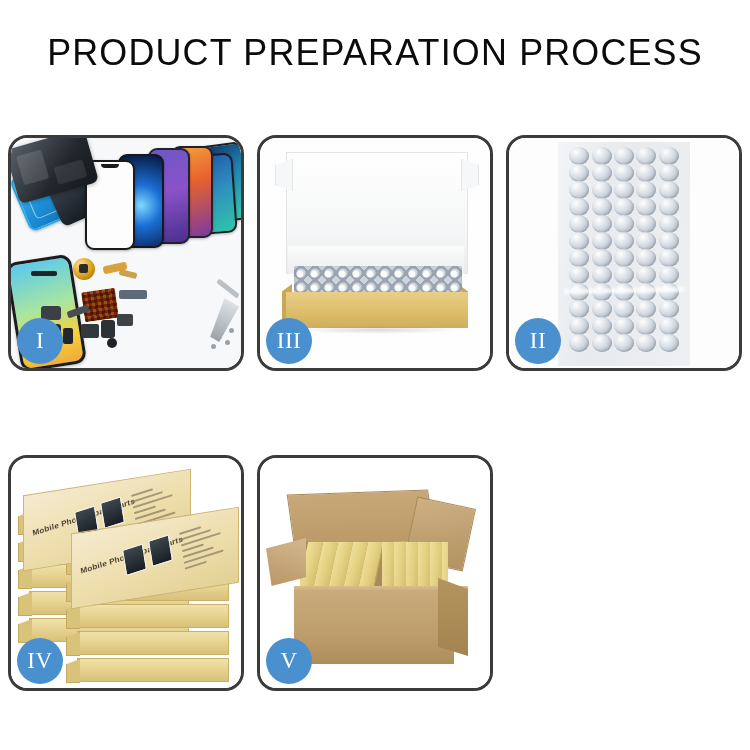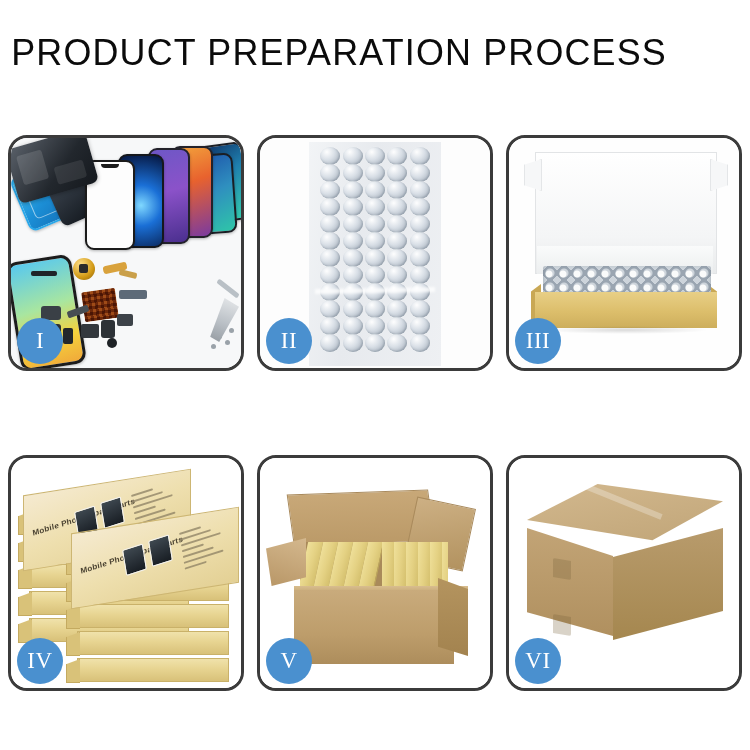--- a/index.html
+++ b/index.html
@@ -10,21 +10,21 @@
   body {
     width: 750px;
     height: 750px;
     font-family: "Liberation Sans", sans-serif;
     overflow: hidden;
     position: relative;
   }
 
   
   .header {
-    text-align: left;
+    text-align: center;
     padding-top: 34px;
   }
   .title {
     font-family: "Liberation Sans", sans-serif;
     font-size: 37px;
     font-weight: 400;
     color: #0b0b0b;
     letter-spacing: 1.2px;
     line-height: 1;
     transform: scaleX(0.97);
@@ -430,101 +430,101 @@
       <div class="scrw s2"></div>
       <div class="scrw s3"></div>
       <div class="scrw s4"></div>
       <div class="tweez"></div>
     </div>
     <div class="badge">I</div>
   </div>
 
   <div class="panel">
     <div class="panel-stage">
-      <div class="p2-bg"></div>
-      <div class="wrap-sheet"></div>
-      <div class="bubbles" id="bubbles">
-          <div class="bub"></div>
-          <div class="bub"></div>
-          <div class="bub"></div>
-          <div class="bub"></div>
-          <div class="bub"></div>
-          <div class="bub"></div>
-          <div class="bub"></div>
-          <div class="bub"></div>
-          <div class="bub"></div>
-          <div class="bub"></div>
-          <div class="bub"></div>
-          <div class="bub"></div>
-          <div class="bub"></div>
-          <div class="bub"></div>
-          <div class="bub"></div>
-          <div class="bub"></div>
-          <div class="bub"></div>
-          <div class="bub"></div>
-          <div class="bub"></div>
-          <div class="bub"></div>
-          <div class="bub"></div>
-          <div class="bub"></div>
-          <div class="bub"></div>
-          <div class="bub"></div>
-          <div class="bub"></div>
-          <div class="bub"></div>
-          <div class="bub"></div>
-          <div class="bub"></div>
-          <div class="bub"></div>
-          <div class="bub"></div>
-          <div class="bub"></div>
-          <div class="bub"></div>
-          <div class="bub"></div>
-          <div class="bub"></div>
-          <div class="bub"></div>
-          <div class="bub"></div>
-          <div class="bub"></div>
-          <div class="bub"></div>
-          <div class="bub"></div>
-          <div class="bub"></div>
-          <div class="bub"></div>
-          <div class="bub"></div>
-          <div class="bub"></div>
-          <div class="bub"></div>
-          <div class="bub"></div>
-          <div class="bub"></div>
-          <div class="bub"></div>
-          <div class="bub"></div>
-          <div class="bub"></div>
-          <div class="bub"></div>
-          <div class="bub"></div>
-          <div class="bub"></div>
-          <div class="bub"></div>
-          <div class="bub"></div>
-          <div class="bub"></div>
-          <div class="bub"></div>
-          <div class="bub"></div>
-          <div class="bub"></div>
-          <div class="bub"></div>
-          <div class="bub"></div>
-        </div>
-      <div class="wrap-seam"></div>
-    </div>
-    <div class="badge">II</div>
-  </div>
-
-  <div class="panel">
-    <div class="panel-stage">
       <div class="p3-bg"></div>
       <div class="b3-lid"></div>
       <div class="b3-foam"></div>
       <div class="b3-lwall"></div>
       <div class="b3-rwall"></div>
       <div class="b3-inner"></div>
       <div class="b3-front"></div>
       <div class="b3-shadow"></div>
     </div>
     <div class="badge">III</div>
+  </div>
+
+  <div class="panel">
+    <div class="panel-stage">
+      <div class="p2-bg"></div>
+      <div class="wrap-sheet"></div>
+      <div class="bubbles" id="bubbles">
+          <div class="bub"></div>
+          <div class="bub"></div>
+          <div class="bub"></div>
+          <div class="bub"></div>
+          <div class="bub"></div>
+          <div class="bub"></div>
+          <div class="bub"></div>
+          <div class="bub"></div>
+          <div class="bub"></div>
+          <div class="bub"></div>
+          <div class="bub"></div>
+          <div class="bub"></div>
+          <div class="bub"></div>
+          <div class="bub"></div>
+          <div class="bub"></div>
+          <div class="bub"></div>
+          <div class="bub"></div>
+          <div class="bub"></div>
+          <div class="bub"></div>
+          <div class="bub"></div>
+          <div class="bub"></div>
+          <div class="bub"></div>
+          <div class="bub"></div>
+          <div class="bub"></div>
+          <div class="bub"></div>
+          <div class="bub"></div>
+          <div class="bub"></div>
+          <div class="bub"></div>
+          <div class="bub"></div>
+          <div class="bub"></div>
+          <div class="bub"></div>
+          <div class="bub"></div>
+          <div class="bub"></div>
+          <div class="bub"></div>
+          <div class="bub"></div>
+          <div class="bub"></div>
+          <div class="bub"></div>
+          <div class="bub"></div>
+          <div class="bub"></div>
+          <div class="bub"></div>
+          <div class="bub"></div>
+          <div class="bub"></div>
+          <div class="bub"></div>
+          <div class="bub"></div>
+          <div class="bub"></div>
+          <div class="bub"></div>
+          <div class="bub"></div>
+          <div class="bub"></div>
+          <div class="bub"></div>
+          <div class="bub"></div>
+          <div class="bub"></div>
+          <div class="bub"></div>
+          <div class="bub"></div>
+          <div class="bub"></div>
+          <div class="bub"></div>
+          <div class="bub"></div>
+          <div class="bub"></div>
+          <div class="bub"></div>
+          <div class="bub"></div>
+          <div class="bub"></div>
+        </div>
+      <div class="wrap-seam"></div>
+    </div>
+    <div class="badge">II</div>
   </div>
 
   <div class="panel">
     <div class="panel-stage">
       <div class="p4-bg"></div>
       <div class="stackwrap" id="stackwrap">
           <div class="sbox" style="left: 14px; top: 34px;">
             <div class="side"></div>
           </div>
           <div class="sbox" style="left: 14px; top: 61px;">
@@ -606,27 +606,14 @@
           <div class="yb" style="left: 142px; width: 12px;"></div>
         </div>
       <div class="c5-lflap"></div>
       <div class="c5-rim"></div>
       <div class="c5-front"></div>
       <div class="c5-side"></div>
     </div>
     <div class="badge">V</div>
   </div>
 
-  <div class="panel">
-    <div class="panel-stage">
-      <div class="p6-bg"></div>
-      <div class="c6-tape"></div>
-      <div class="c6-topb"></div>
-      <div class="c6-left"></div>
-      <div class="c6-right"></div>
-      <div class="c6-seam"></div>
-      <div class="c6-tab t1"></div>
-      <div class="c6-tab t2"></div>
-    </div>
-    <div class="badge">VI</div>
-  </div>
 
 </div>
 
 </body></html>

